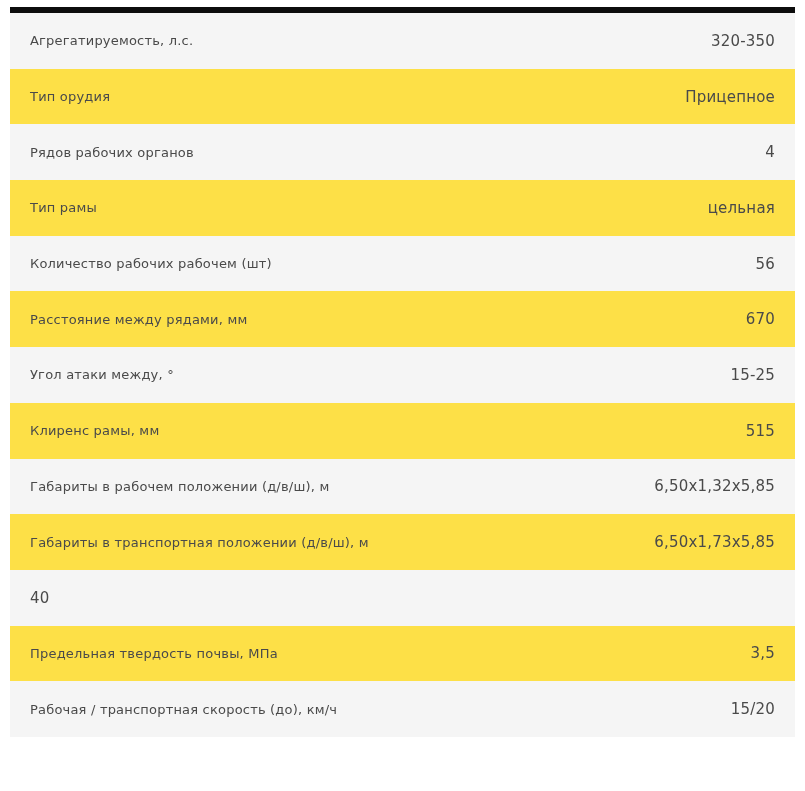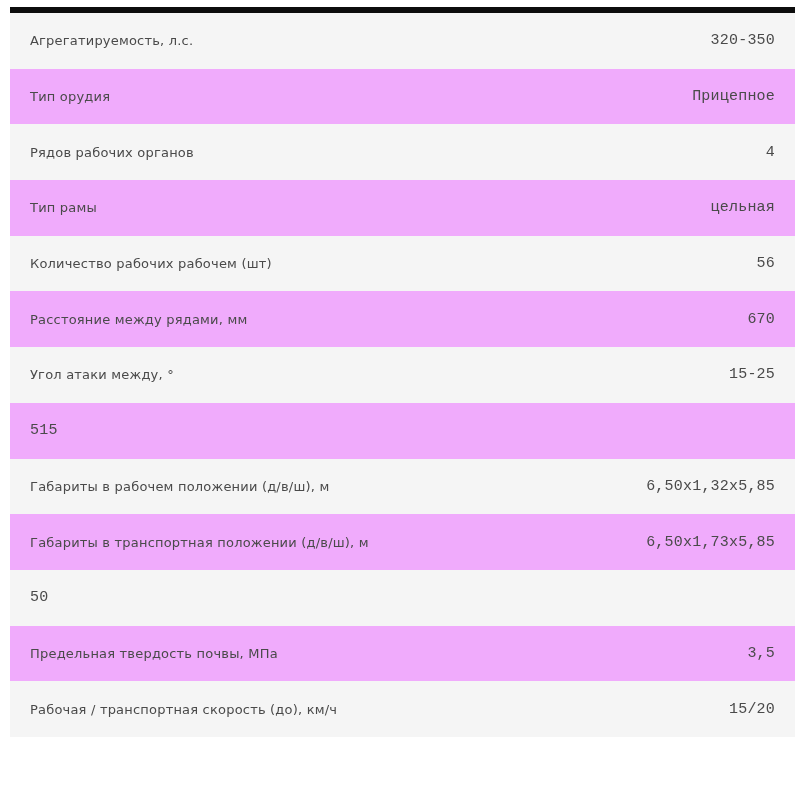--- a/index.html
+++ b/index.html
@@ -25,38 +25,37 @@
     top: 13px;
     width: 785px;
   }
   .spec-row {
     height: 55.7px;
     box-sizing: border-box;
     display: flex;
     justify-content: space-between;
     align-items: center;
     padding: 0 20px;
-    background: #f0abfc;
+    background: #fde047;
   }
   .spec-row:nth-child(odd) {
     background: #f5f5f5;
   }
   .spec-label {
     font-size: 13px;
     color: #4a4a4a;
     letter-spacing: 0.2px;
     white-space: nowrap;
   }
   .spec-value {
     font-size: 15px;
     color: #4a4a4a;
     letter-spacing: 0.2px;
     white-space: nowrap;
     text-align: right;
-    font-family: Liberation Mono, monospace;
   }
 </style>
 </head>
 <body>
 
 <div class="top-strip"></div>
 
 <div class="specs-table">
 
 <div class="spec-row">
@@ -81,32 +80,33 @@
   </div>
     <div class="spec-row">
     <span class="spec-label">Расстояние между рядами, мм</span>
     <span class="spec-value">670</span>
   </div>
     <div class="spec-row">
     <span class="spec-label">Угол атаки между, °</span>
     <span class="spec-value">15-25</span>
   </div>
     <div class="spec-row">
+    <span class="spec-label">Клиренс рамы, мм</span>
     <span class="spec-value">515</span>
   </div>
     <div class="spec-row">
     <span class="spec-label">Габариты в рабочем положении (д/в/ш), м</span>
     <span class="spec-value">6,50х1,32х5,85</span>
   </div>
     <div class="spec-row">
     <span class="spec-label">Габариты в транспортная положении (д/в/ш), м</span>
     <span class="spec-value">6,50х1,73х5,85</span>
   </div>
     <div class="spec-row">
-    <span class="spec-value">50</span>
+    <span class="spec-value">40</span>
   </div>
     <div class="spec-row">
     <span class="spec-label">Предельная твердость почвы, МПа</span>
     <span class="spec-value">3,5</span>
   </div>
     <div class="spec-row">
     <span class="spec-label">Рабочая / транспортная скорость (до), км/ч</span>
     <span class="spec-value">15/20</span>
   </div>
   </div>

